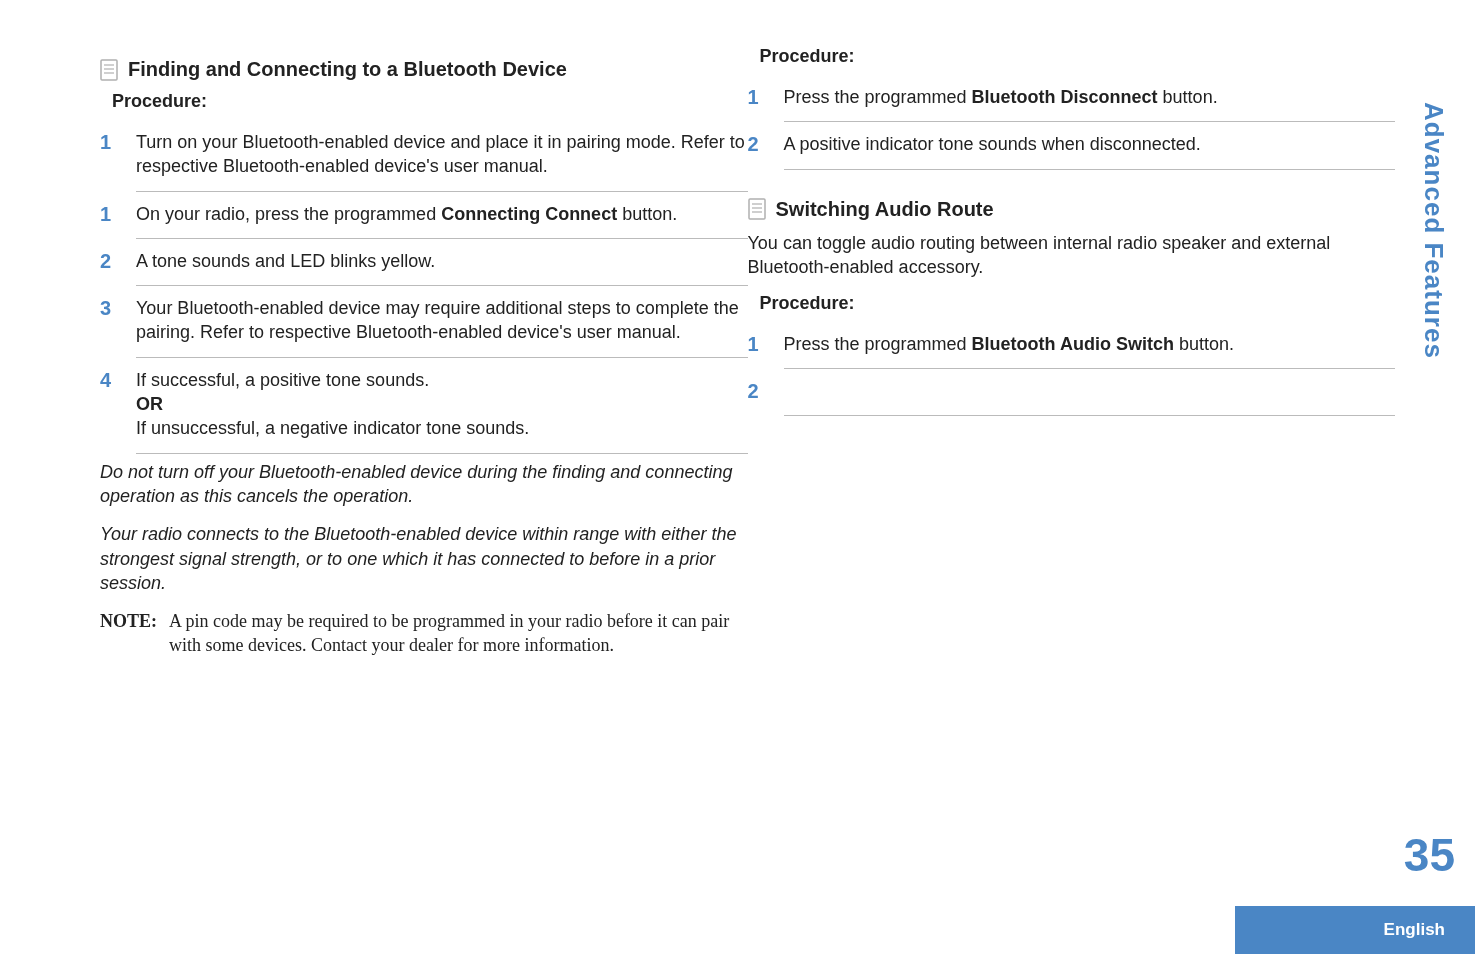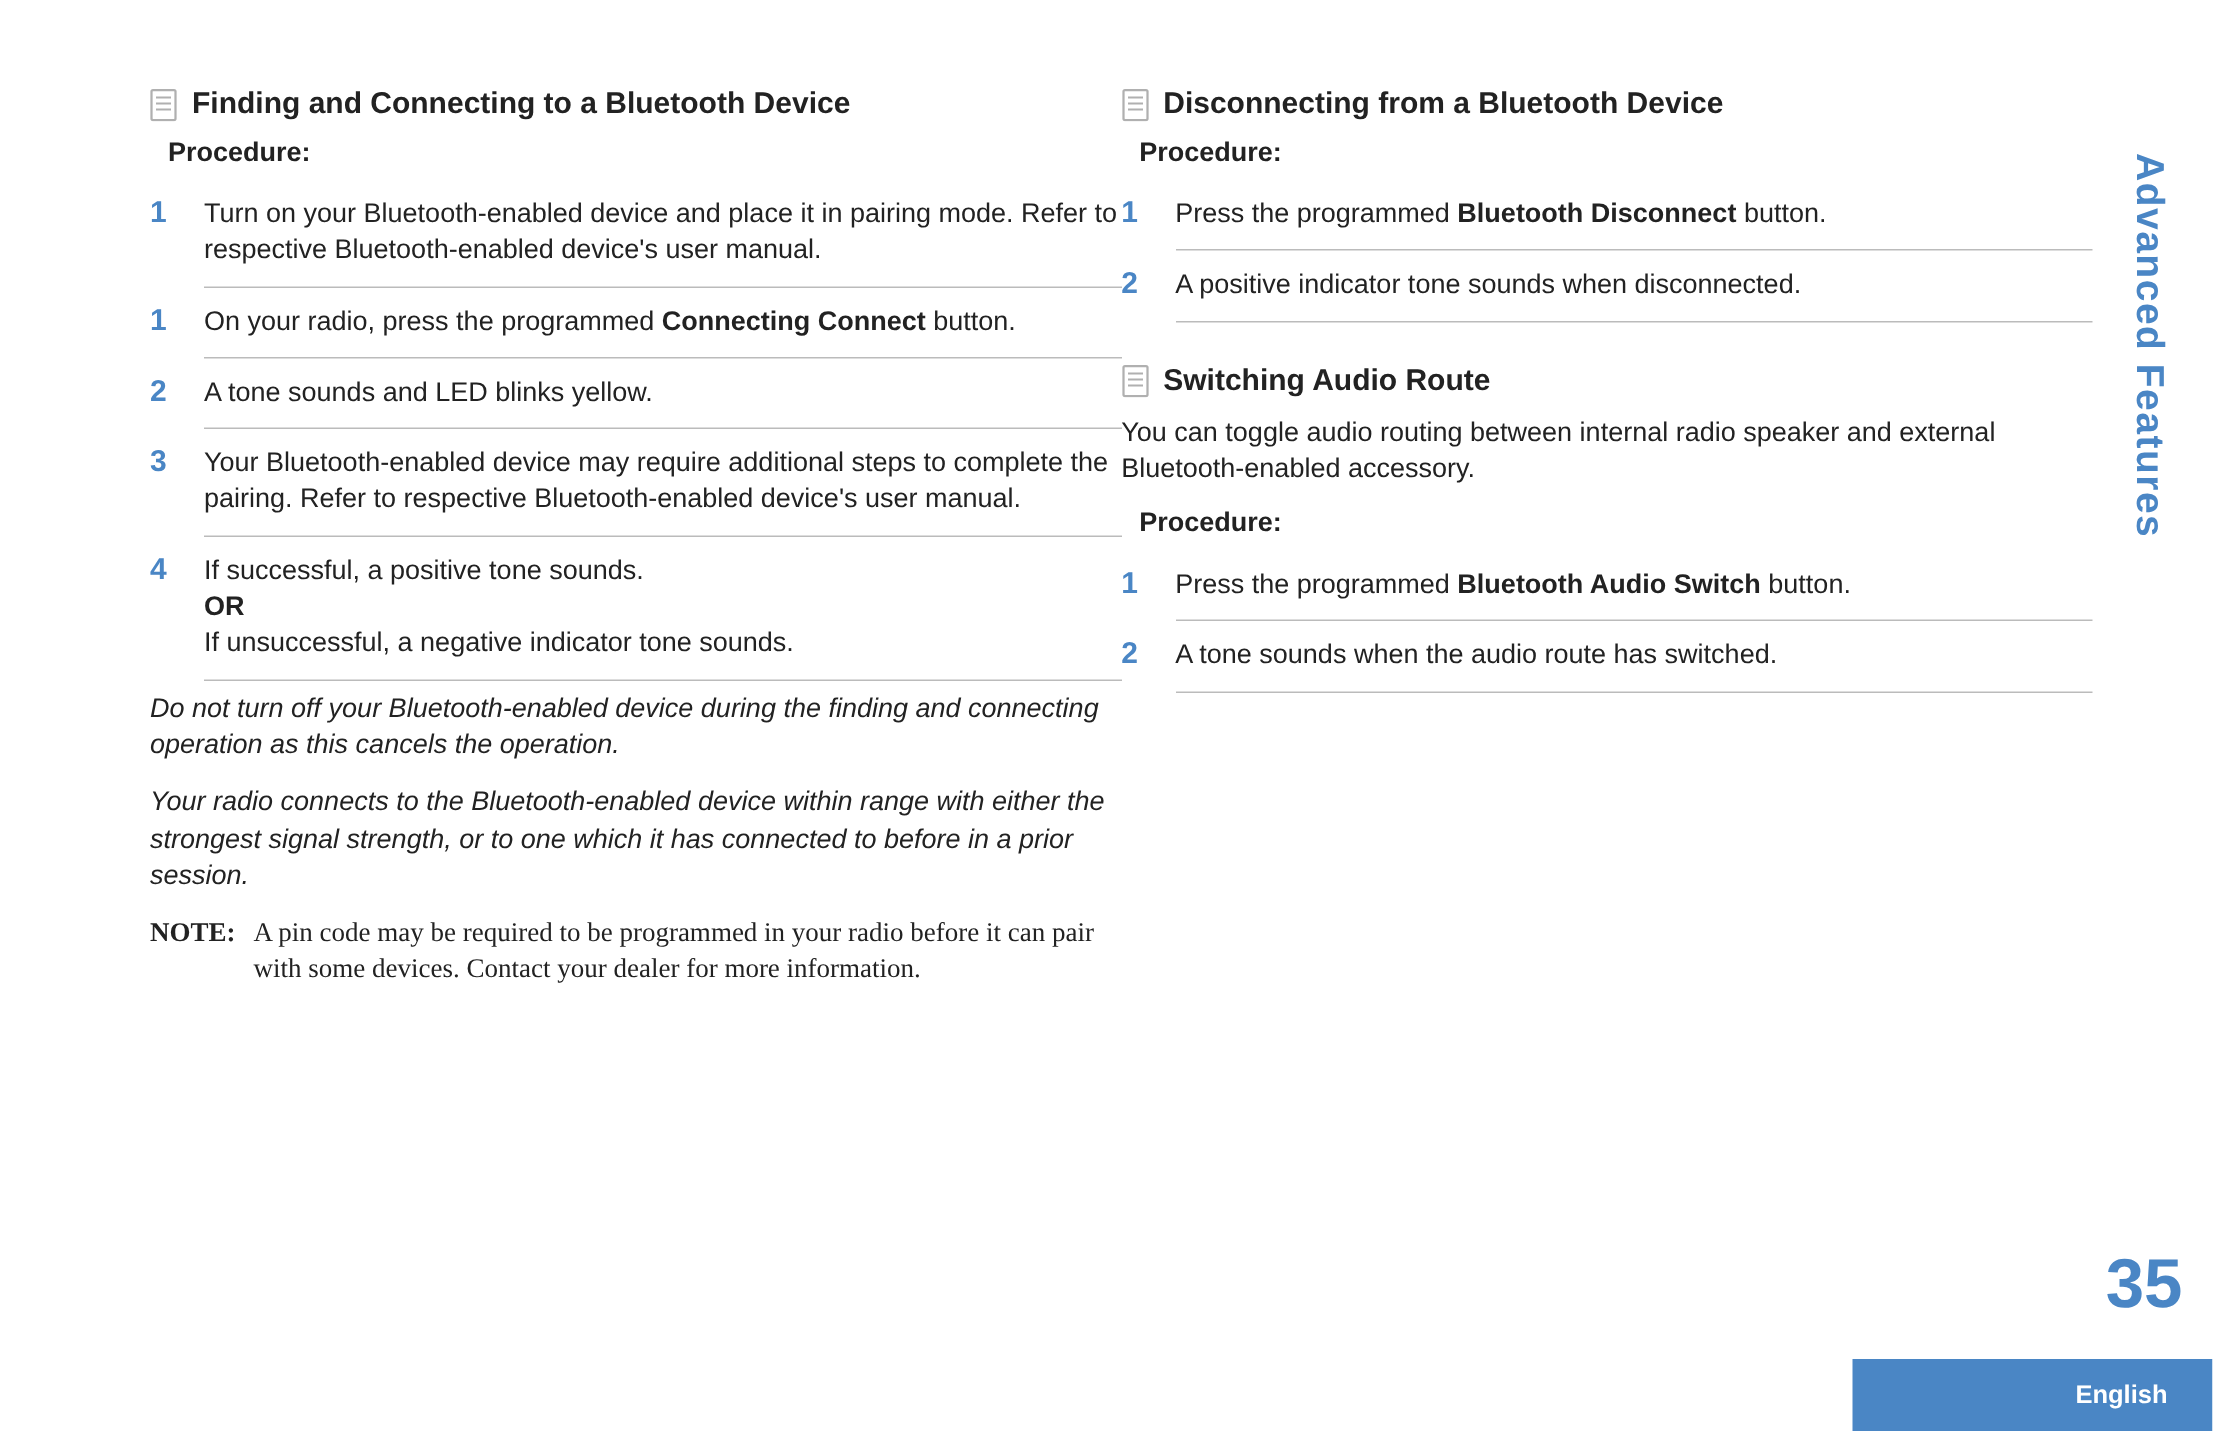--- a/index.html
+++ b/index.html
@@ -190,31 +190,20 @@
     <div class="body-text italic">Your radio connects to the Bluetooth-enabled device within range with either the strongest signal strength, or to one which it has connected to before in a prior session.</div>
 
     <div class="note-row">
       <div class="note-label">NOTE:</div>
       <div>A pin code may be required to be programmed in your radio before it can pair with some devices. Contact your dealer for more information.</div>
     </div>
   </div>
 
   <div class="col">
 
-    <div class="section-heading">
-      <span class="doc-icon">
-        <svg width="18" height="22" viewBox="0 0 18 22">
-          <rect x="1" y="1" width="16" height="20" rx="1" fill="none" stroke="#b0b0b0" stroke-width="1.5"></rect>
-          <line x1="4" y1="6" x2="14" y2="6" stroke="#b0b0b0" stroke-width="1.2"></line>
-          <line x1="4" y1="10" x2="14" y2="10" stroke="#b0b0b0" stroke-width="1.2"></line>
-          <line x1="4" y1="14" x2="14" y2="14" stroke="#b0b0b0" stroke-width="1.2"></line>
-        </svg>
-      </span>
-      <span>Disconnecting from a Bluetooth Device</span>
-    </div>
 
     <div class="subhead">Procedure:</div>
     <div class="num-list" id="right-steps1">
         <div class="num-item">
           <div class="num">1</div>
           <div class="content">Press the programmed <span class="bold">Bluetooth Disconnect</span> button.</div>
         </div>
         <div class="rule"></div>
         <div class="num-item">
           <div class="num">2</div>
@@ -239,21 +228,20 @@
 
     <div class="subhead">Procedure:</div>
     <div class="num-list" id="right-steps2">
         <div class="num-item">
           <div class="num">1</div>
           <div class="content">Press the programmed <span class="bold">Bluetooth Audio Switch</span> button.</div>
         </div>
         <div class="rule"></div>
         <div class="num-item">
           <div class="num">2</div>
-          <div class="content">A tone sounds when the audio route has switched.</div>
         </div>
         <div class="rule"></div>
       </div>
   </div>
 
 </div>
 
 <div class="side-tab">
   <span>Advanced Features</span>
 </div>

